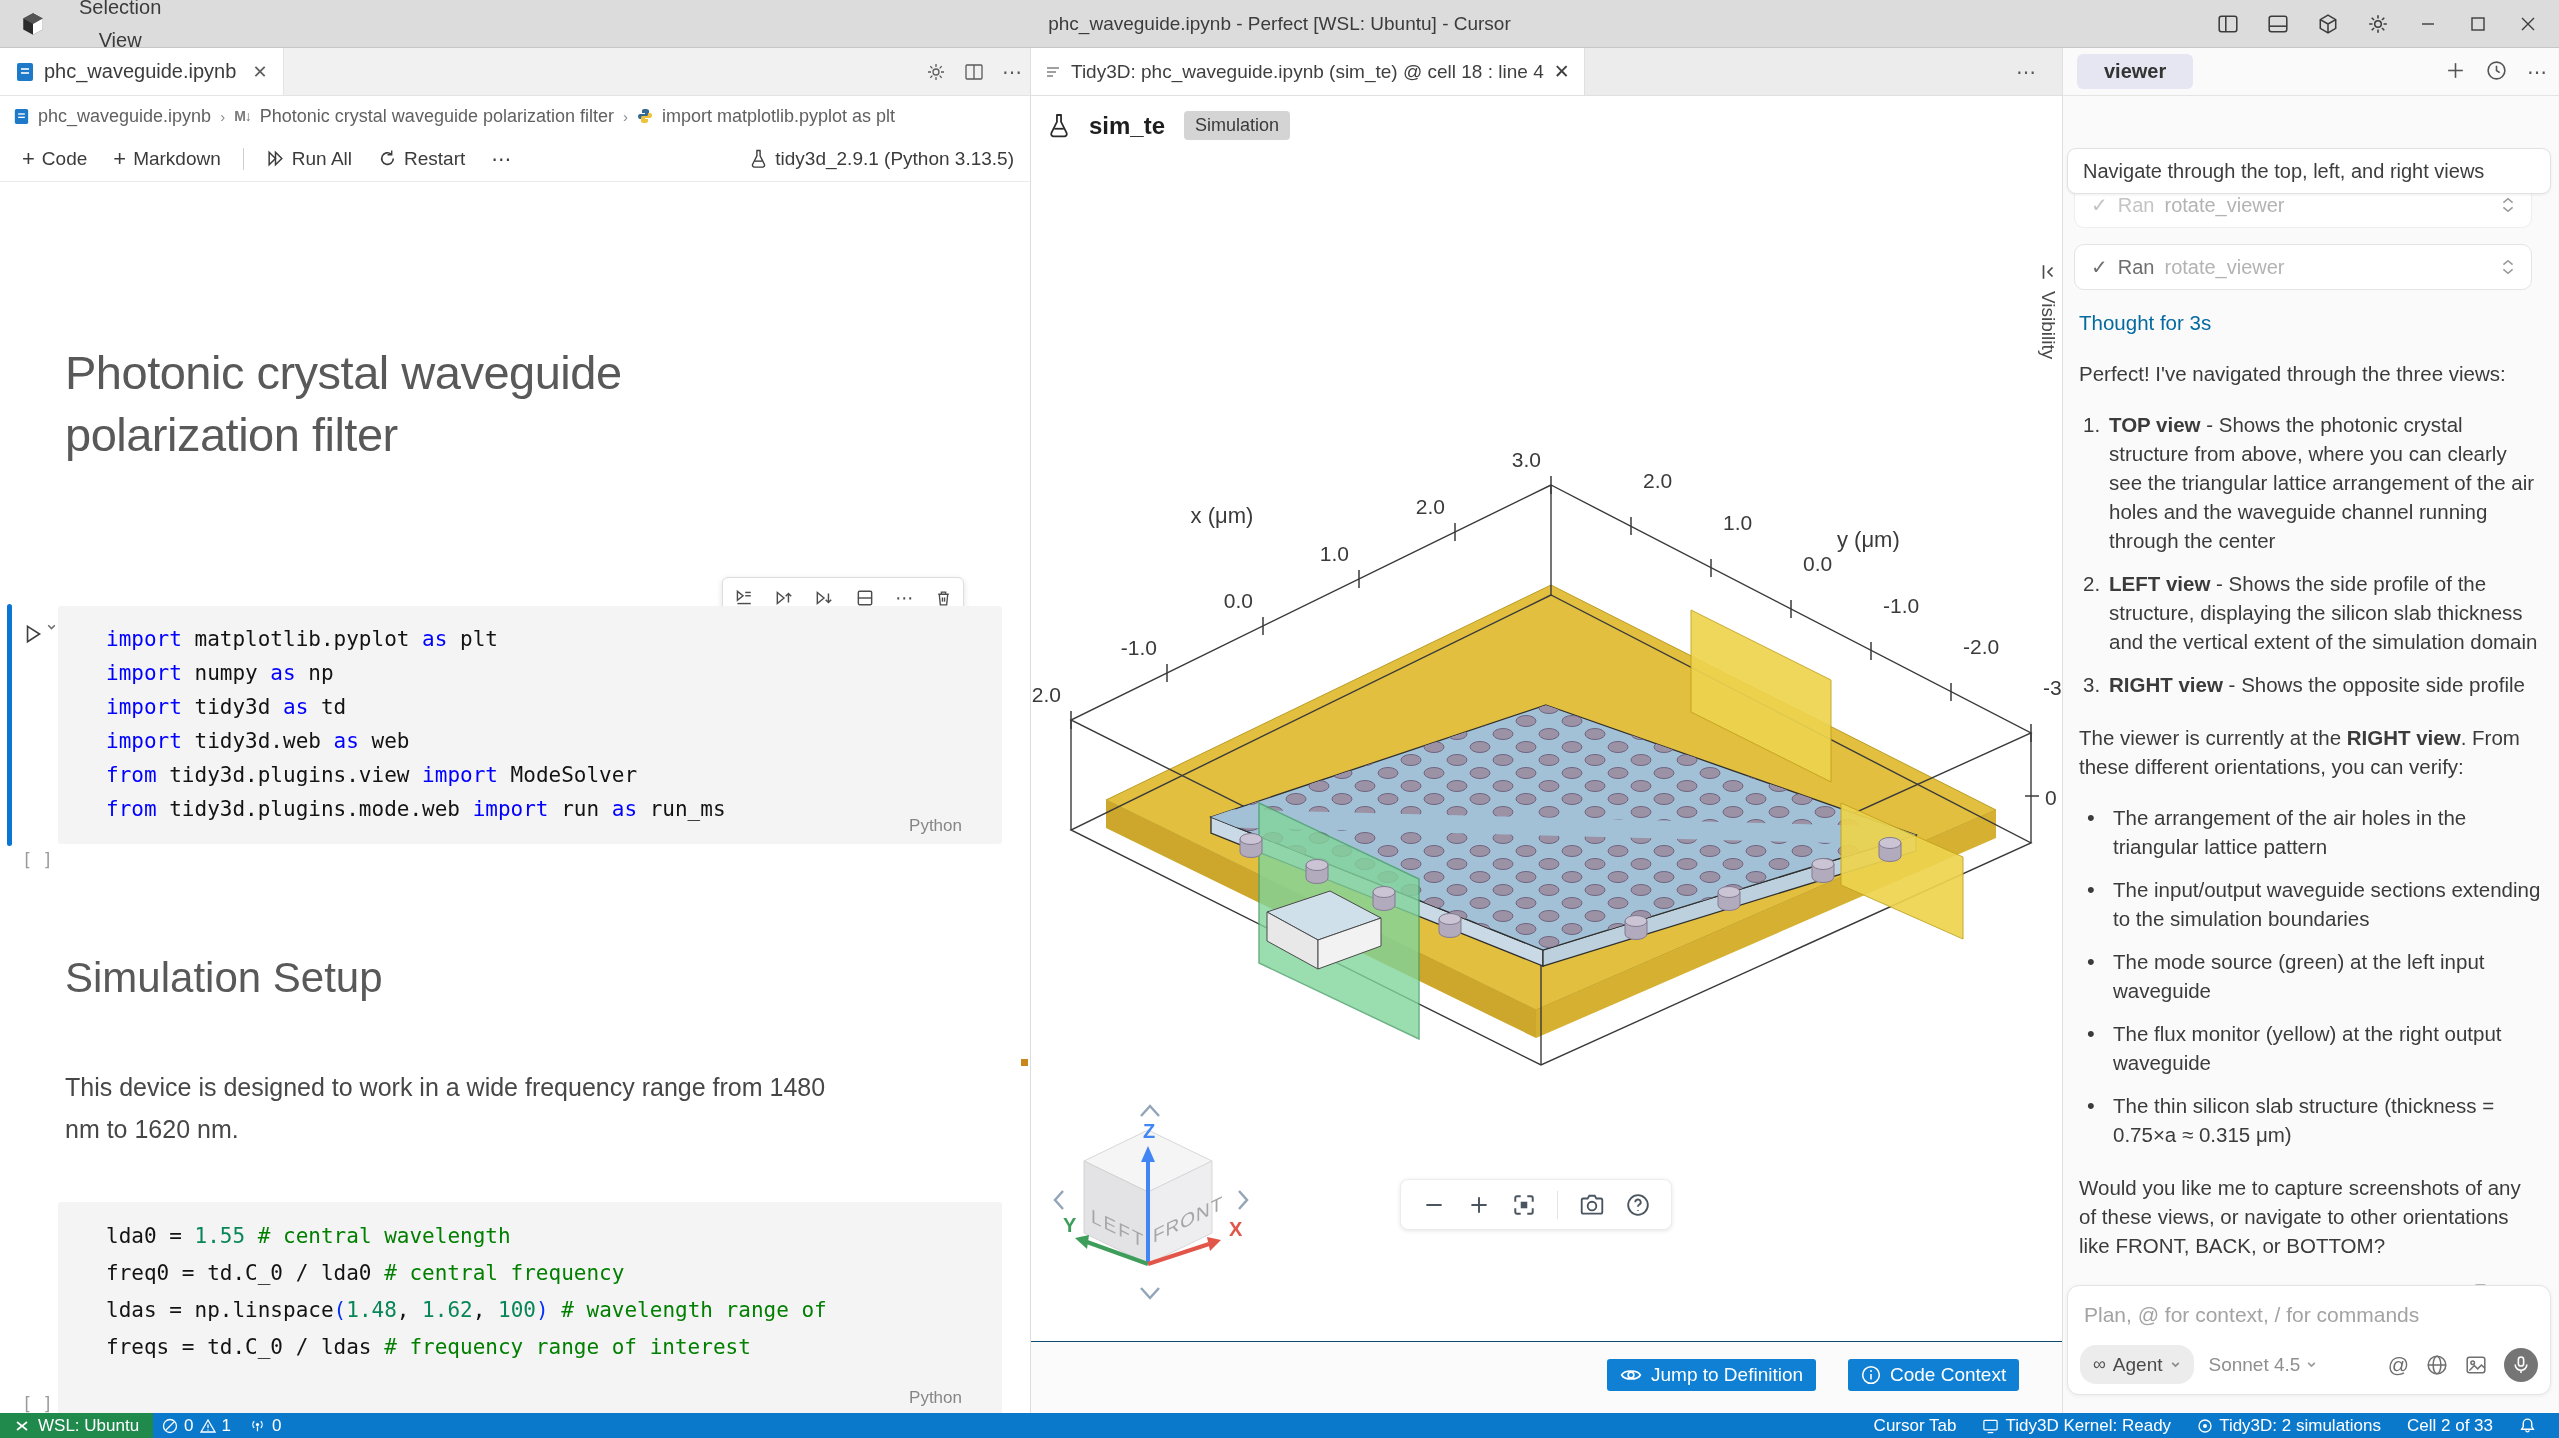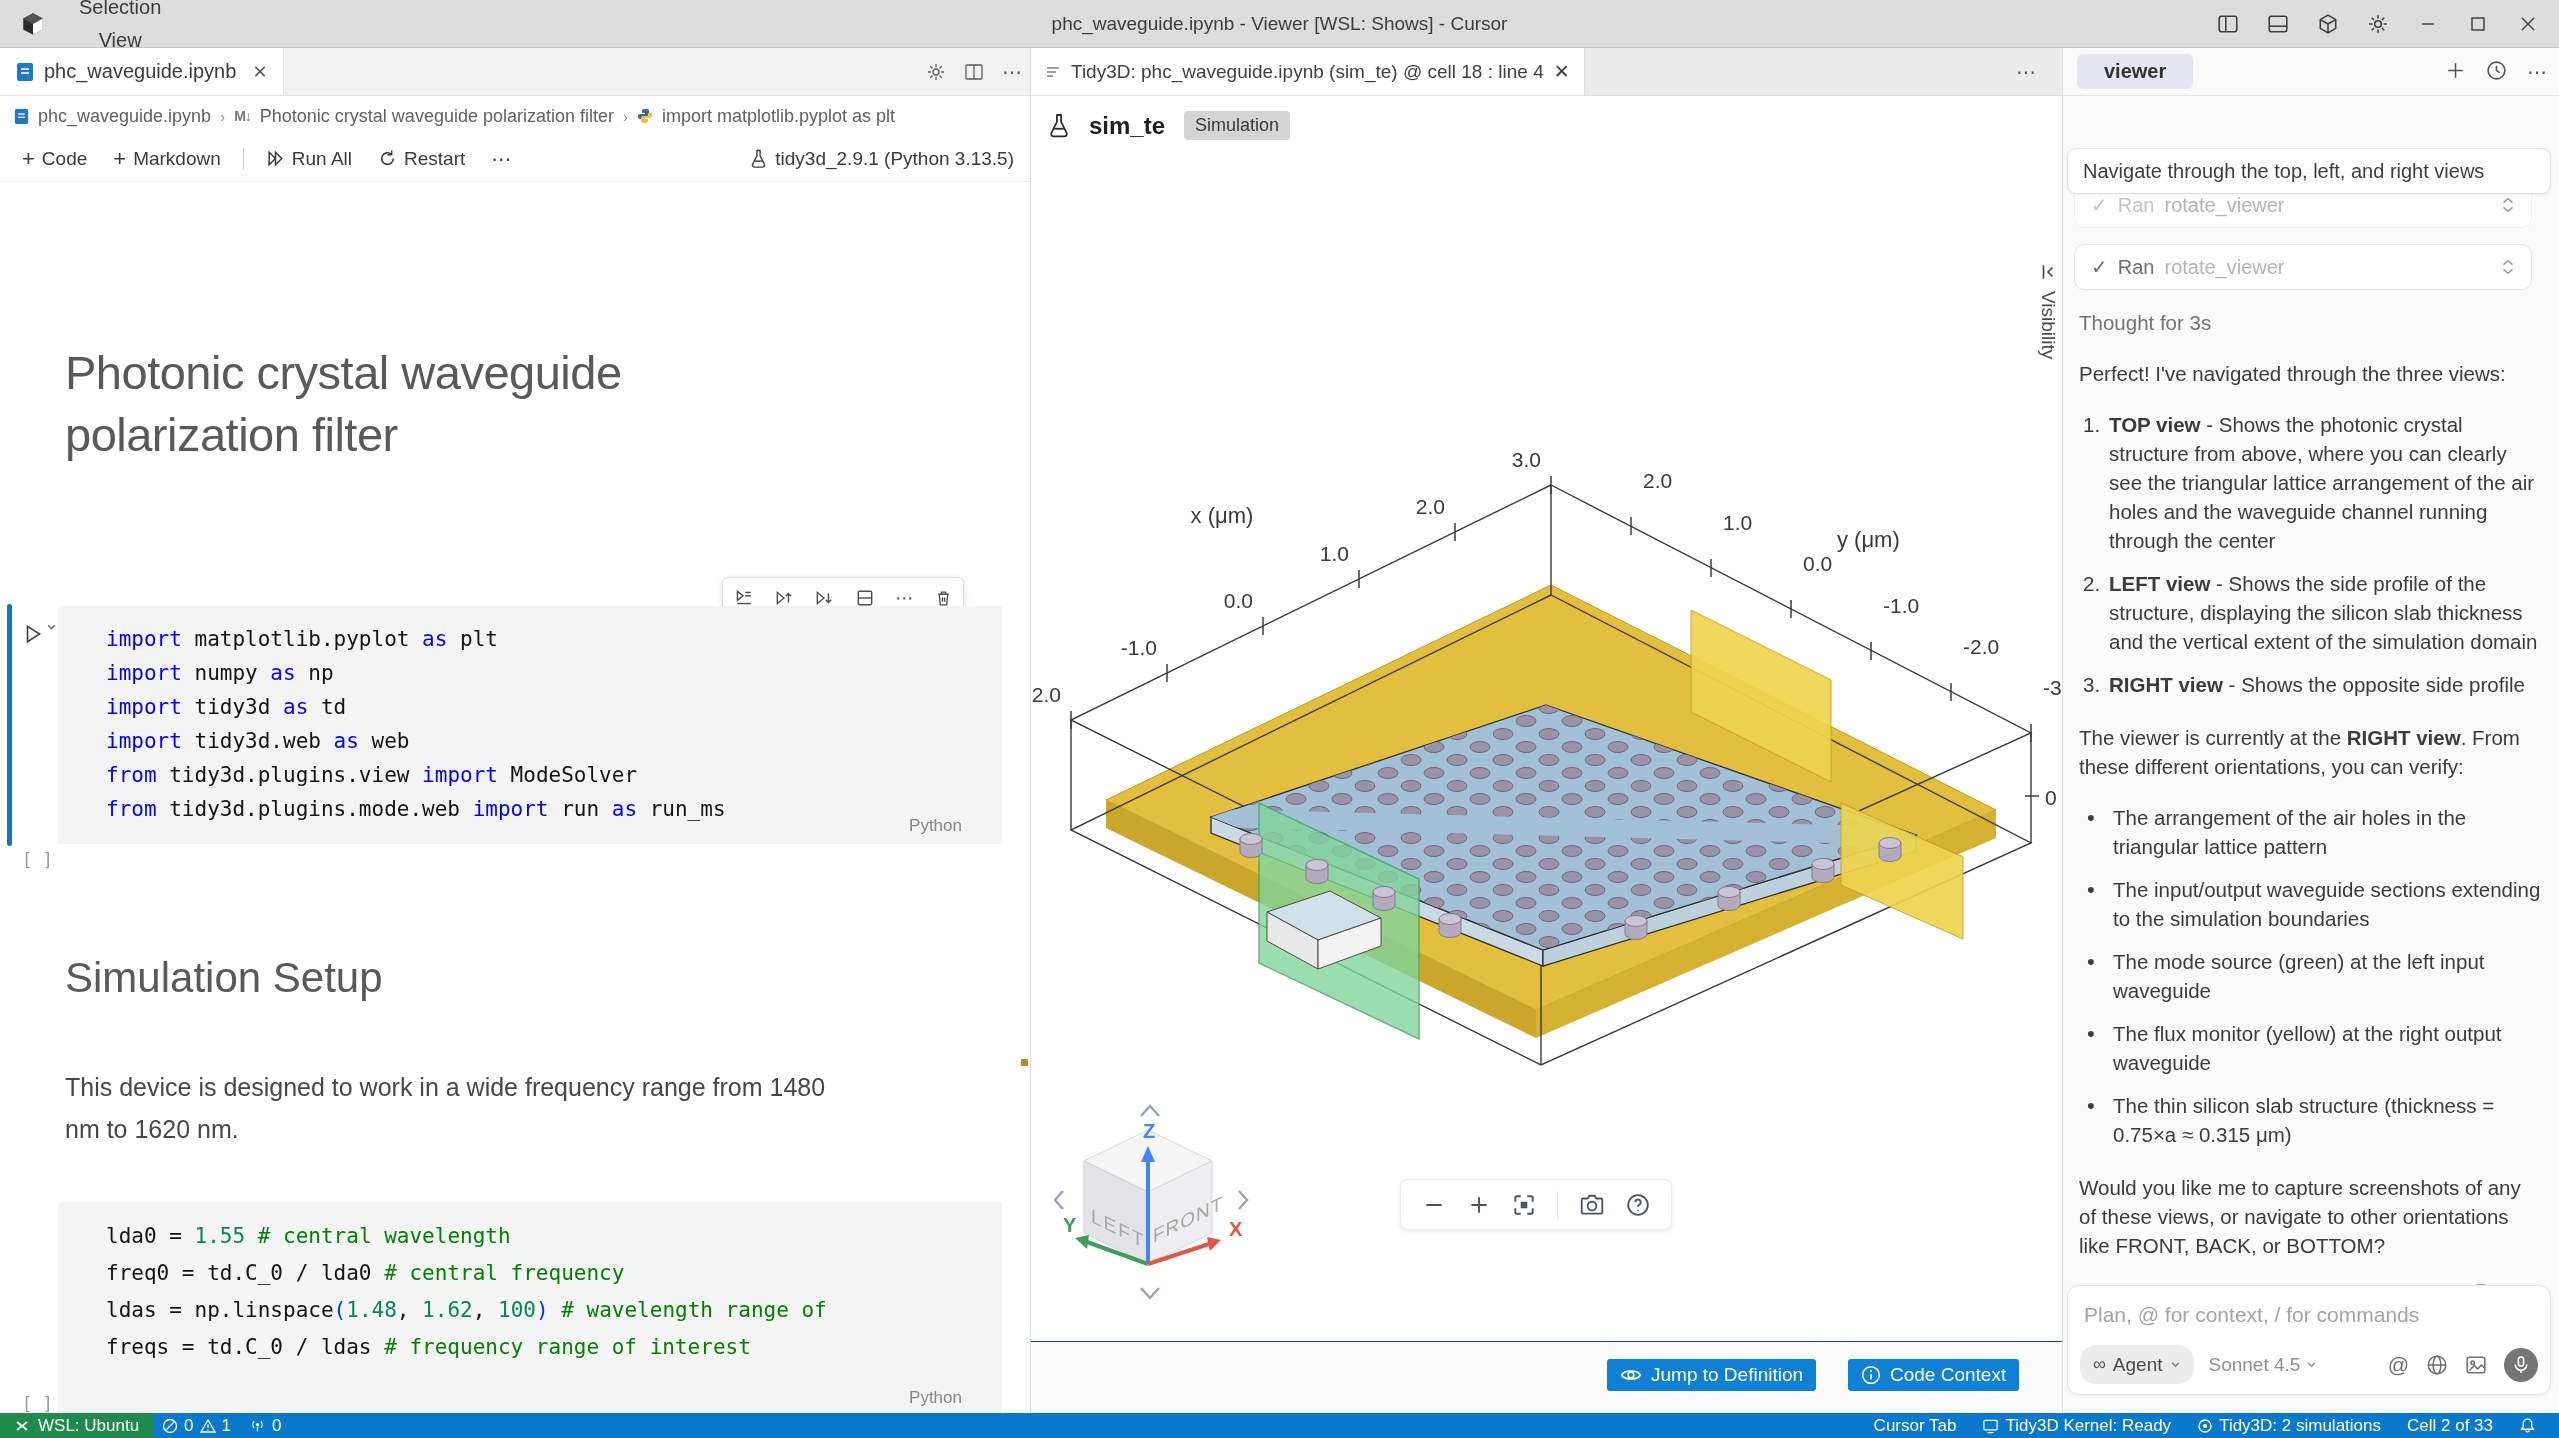--- a/index.html
+++ b/index.html
@@ -78,21 +78,21 @@
   #chat-title { background:#e6e6f2; color:#333; font-size:20px; font-weight:bold; padding:6px 27px; border-radius:6px; }
   #chat-header .hicons { position:absolute; right:12px; display:flex; gap:20px; color:#555; }
   #chat-scroll { position:relative; height:1317px; padding:0 16px; font-size:20.5px; color:#3b3b3b; line-height:29px; }
   #user-bubble { position:absolute; z-index:2; left:4px; right:8px; top:52px; height:46px; background:#fff; border:1px solid #e2e2e2; border-radius:9px; box-shadow:0 1px 3px rgba(0,0,0,.07); display:flex; align-items:center; padding:0 15px; font-size:20px; color:#3d3d3d; }
   .tool-card { position:absolute; left:11px; right:27px; height:46px; background:#fff; border:1px solid #e4e4e4; border-radius:10px; display:flex; align-items:center; gap:10px; padding:0 16px; font-size:20px; }
   #tool-card-0 { top:86px; z-index:1; color:#c4c4c4; border-color:#eee; }
   #tool-card-1 { top:148px; color:#6f6f6f; }
   .tool-card .tname { color:#b3b3b3; }
   .tool-card .tchev { margin-left:auto; color:#9a9a9a; }
   #chat-flow { position:absolute; left:16px; right:16px; top:212px; }
-  #thought { color:#737373; margin-bottom:22px; }
+  #thought { color:#0369a1; margin-bottom:22px; }
   .chat-p { margin-bottom:22px; }
   .chat-li { display:flex; margin-bottom:14px; }
   .li-marker { width:30px; flex:none; text-align:left; padding-left:4px; }
   .li-marker.bullet { font-size:22px; padding-left:8px; width:34px; }
   #chat-actions { display:flex; justify-content:flex-end; gap:26px; color:#a3a3a3; margin-top:20px; padding-right:6px; }
   #chat-input { position:absolute; left:4px; right:8px; bottom:18px; height:110px; background:#fff; border:1px solid #e4e4e4; border-radius:12px; box-shadow:0 1px 4px rgba(0,0,0,.06); padding:14px 14px 10px 16px; }
   #chat-input input { width:100%; border:none; outline:none; font-size:21px; font-family:"Liberation Sans",sans-serif; color:#3c3c3c; background:transparent; }
   #chat-input input::placeholder { color:#a3a3a3; }
   #input-row { position:absolute; left:12px; right:12px; bottom:10px; display:flex; align-items:center; }
   #agent-pill { display:flex; align-items:center; gap:7px; background:#ececec; border-radius:16px; padding:5px 13px; color:#4a4a4a; font-size:19px; }
@@ -123,21 +123,21 @@
       <span class="menu-item active">Editor</span>
       <span class="menu-item">File</span>
       <span class="menu-item">Edit</span>
       <span class="menu-item">Selection</span>
       <span class="menu-item">View</span>
       <span class="menu-item">Go</span>
       <span class="menu-item">Run</span>
       <span class="menu-item">Terminal</span>
       <span class="menu-item">Help</span>
     </div>
-  <div id="window-title">phc_waveguide.ipynb - Viewer [WSL: Shows] - Cursor</div>
+  <div id="window-title">phc_waveguide.ipynb - Perfect [WSL: Ubuntu] - Cursor</div>
   <div id="tb-right">
     <span class="tb-ic">
         <svg width="22" height="22" viewBox="0 0 20 20" fill="none" stroke="currentColor" stroke-width="1.4">
           <rect x="2" y="3" width="16" height="14" rx="2"></rect>
           <line x1="8" y1="3" x2="8" y2="17"></line>
         </svg>
       </span>
     <span class="tb-ic">
         <svg width="22" height="22" viewBox="0 0 20 20" fill="none" stroke="currentColor" stroke-width="1.4">
           <rect x="2" y="3" width="16" height="14" rx="2"></rect>

